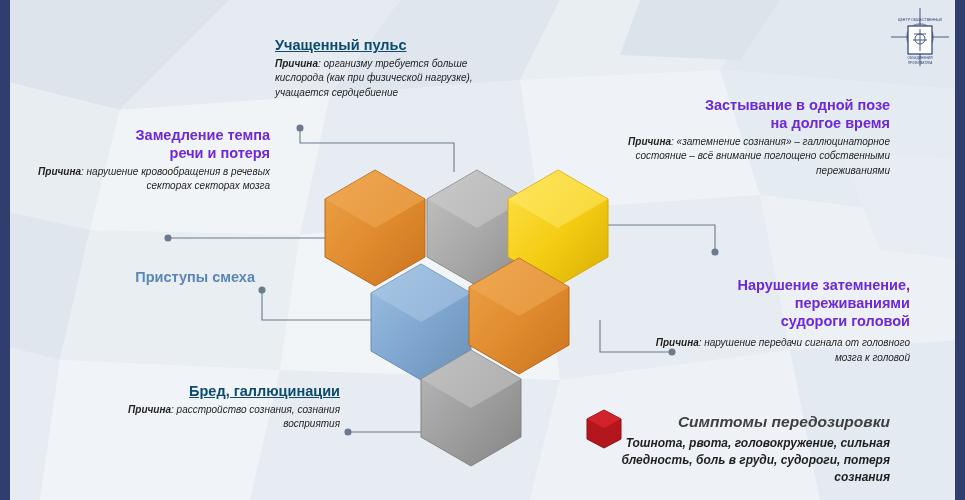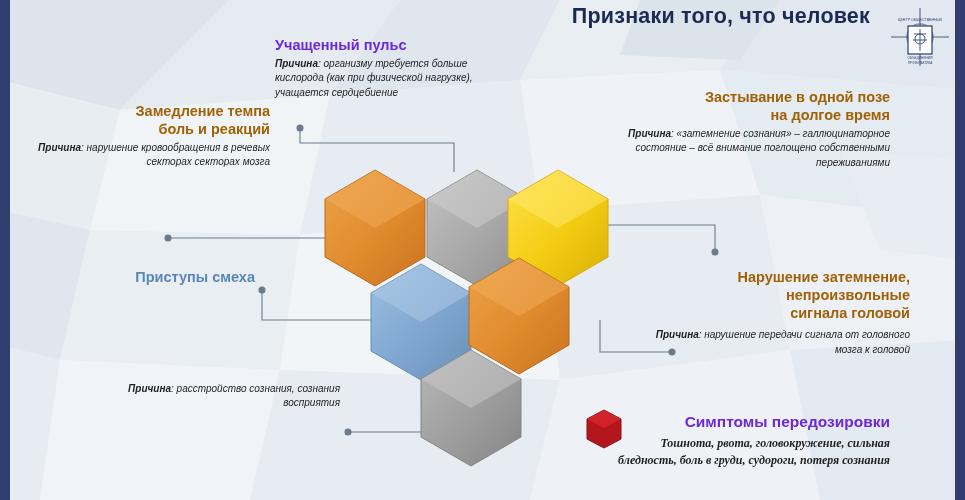--- a/index.html
+++ b/index.html
@@ -95,24 +95,24 @@
     line-height: 1.42;
     color: #1f1f1f;
   }
   .callout .body .cause {
     font-weight: bold;
     font-style: italic;
   }
   .callout.right-align { text-align: right; }
   .callout.left-align  { text-align: left; }
 
-  .h-orange { color: #a16207; }
+  .h-orange { color: #6d28d9; margin-top: 8px; }
   .h-blue   { color: #5b86b8; }
-  .h-dark   { color: #6d28d9; }
-  .h-red    { color: #6d28d9; }
+  .h-dark   { color: #0c4a6e; text-decoration: underline; }
+  .h-red    { color: #404040; font-style: italic; }
 
   
   .cube-marker {
     position: absolute;
     z-index: 4;
   }
 </style>
 </head>
 <body>
 
@@ -141,21 +141,20 @@
     <polygon points="560,380 790,350 820,500 530,500" fill="#eef2f6"></polygon>
     <polygon points="790,350 965,340 965,500 820,500" fill="#e3eaf1"></polygon>
     <polygon points="640,0 780,0 740,60 620,55" fill="#dbe3eb"></polygon>
     <polygon points="840,150 965,160 965,260 880,250" fill="#e8edf3"></polygon>
   </svg>
 
   <div class="edge-bar left"></div>
   <div class="edge-bar right"></div>
 
   <div id="title">
-    <span class="line">Признаки того, что человек</span>
   </div>
 
   <svg id="logo" viewBox="0 0 62 62">
     <g fill="none" stroke="#2b3f73" stroke-width="1.6">
       <path d="M31 2 v58 M2 31 h58" opacity="0.55"></path>
       <circle cx="31" cy="31" r="13" opacity="0.5"></circle>
     </g>
     <rect x="19" y="20" width="24" height="28" fill="#ffffff" stroke="#2b3f73" stroke-width="1.2"></rect>
     <g stroke="#44567f" stroke-width="1" fill="none">
       <path d="M31 23 v22 M25 28 h12 M24 34 h14"></path>
@@ -271,53 +270,54 @@
   <div class="callout right-align" style="left:590px; top:88px; width:300px;">
     <div class="head h-orange">
       <span>Застывание в одной позе</span><br>
       <span>на долгое время</span>
     </div>
     <div class="body">
       <span class="cause">Причина</span><span>: «затемнение сознания» – галлюцинаторное состояние – всё внимание поглощено собственными переживаниями</span>
     </div>
   </div>
 
-  <div class="callout right-align" style="left:20px; top:102px; width:250px;">
+  <div class="callout right-align" style="left:20px; top:118px; width:250px;">
     <div class="head h-orange">
       <span>Замедление темпа</span><br>
-      <span>боль и реакций</span>
+      <span>речи и потеря</span>
     </div>
     <div class="body">
       <span class="cause">Причина</span><span>: нарушение кровообращения в речевых секторах секторах мозга</span>
     </div>
   </div>
 
   <div class="callout right-align" style="left:30px; top:268px; width:225px;text-align:right;">
     <div class="head h-blue">Приступы смеха</div>
   </div>
 
   <div class="callout right-align" style="left:640px; top:268px; width:270px;">
     <div class="head h-orange">
       <span>Нарушение затемнение,</span><br>
-      <span>непроизвольные</span><br>
-      <span>сигнала головой</span>
+      <span>переживаниями</span><br>
+      <span>судороги головой</span>
     </div>
     <div class="body" style="margin-top:6px;">
       <span class="cause">Причина</span><span>: нарушение передачи сигнала от головного мозга к головой</span>
     </div>
   </div>
 
   <div class="callout right-align" style="left:90px; top:382px; width:250px;">
+    <div class="head h-dark">Бред, галлюцинации</div>
     <div class="body">
       <span class="cause">Причина</span><span>: расстройство сознания, сознания восприятия</span>
     </div>
   </div>
 
   <svg class="cube-marker" style="left:584px; top:408px;" width="40" height="42" viewBox="0 0 40 42">
     <polygon points="20,2 37,11 37,31 20,40 3,31 3,11" fill="#b3161c" stroke="#8d1014" stroke-width="1"></polygon>
     <polygon points="20,2 37,11 20,20 3,11" fill="#d6262c" opacity="0.85"></polygon>
   </svg>
   <div class="callout right-align" style="left:600px; top:412px; width:290px;">
     <div class="head h-red" style="font-size:15.5px;">Симптомы передозировки</div>
-    <div class="body" style="font-weight:bold; font-size:12px; margin-top:4px;font-family:Liberation Serif, serif;">Тошнота, рвота, головокружение, сильная бледность, боль в груди, судороги, потеря сознания</div>
+    <div class="body" style="font-weight:bold; font-size:12px; margin-top:4px;">Тошнота, рвота, головокружение, сильная бледность, боль в груди, судороги, потеря сознания</div>
   </div>
 
 </div>
 
 </body></html>

